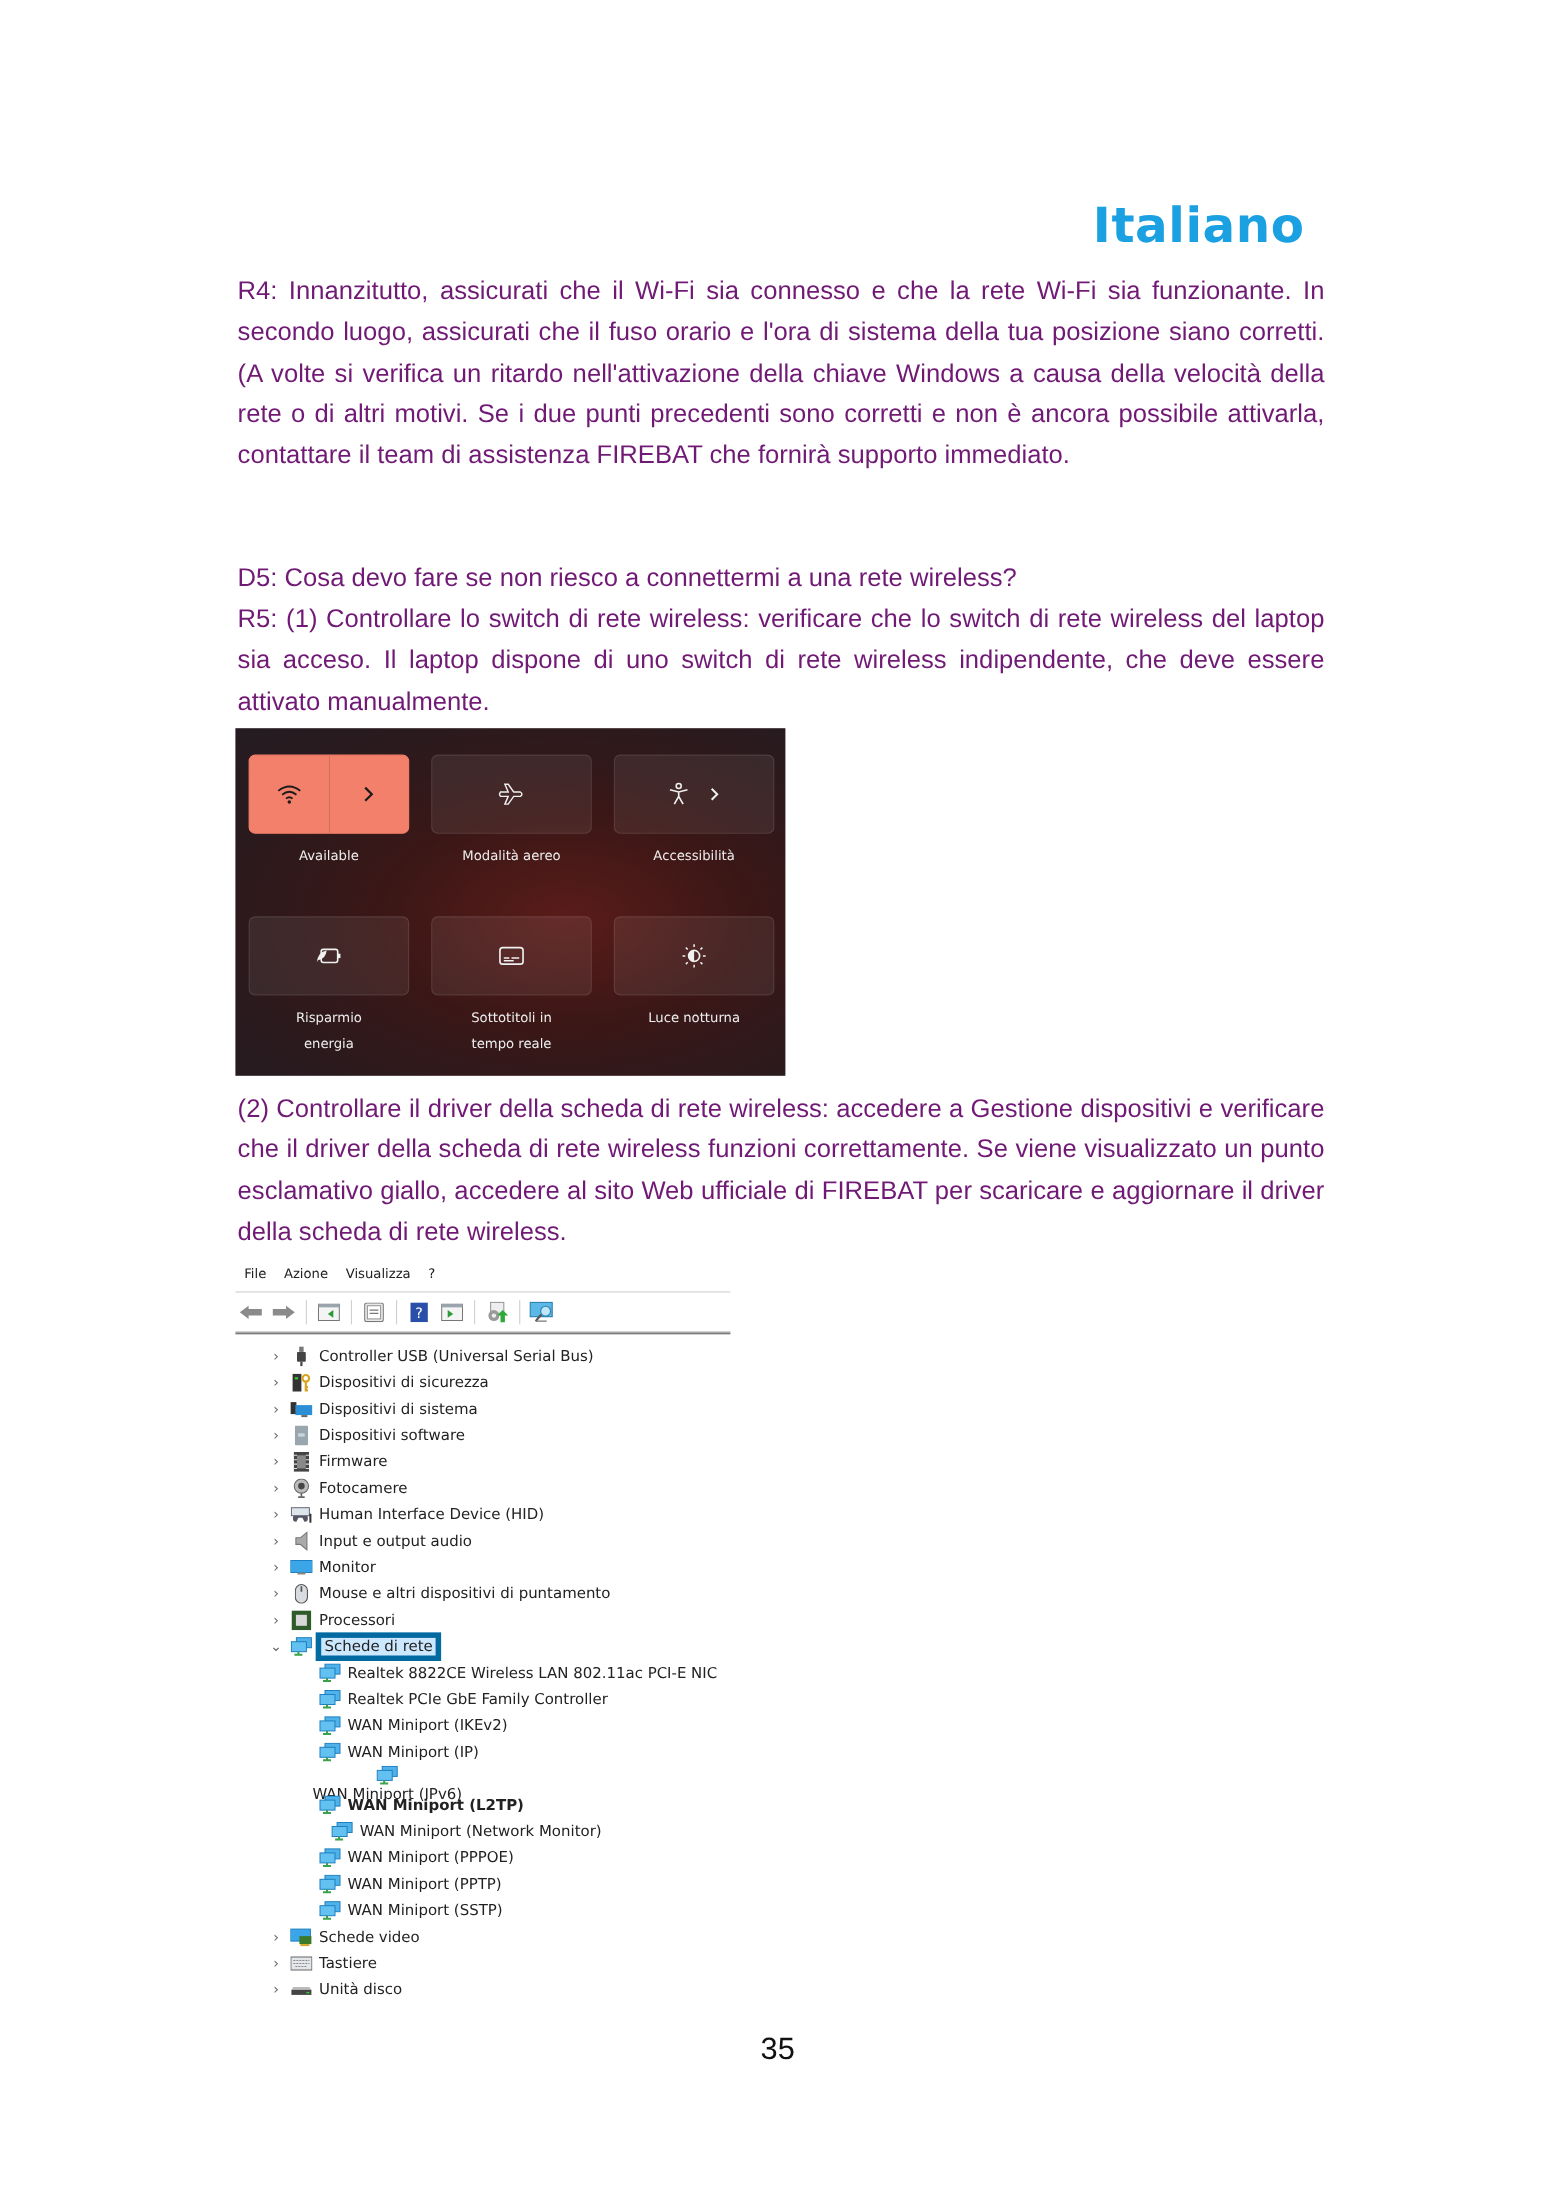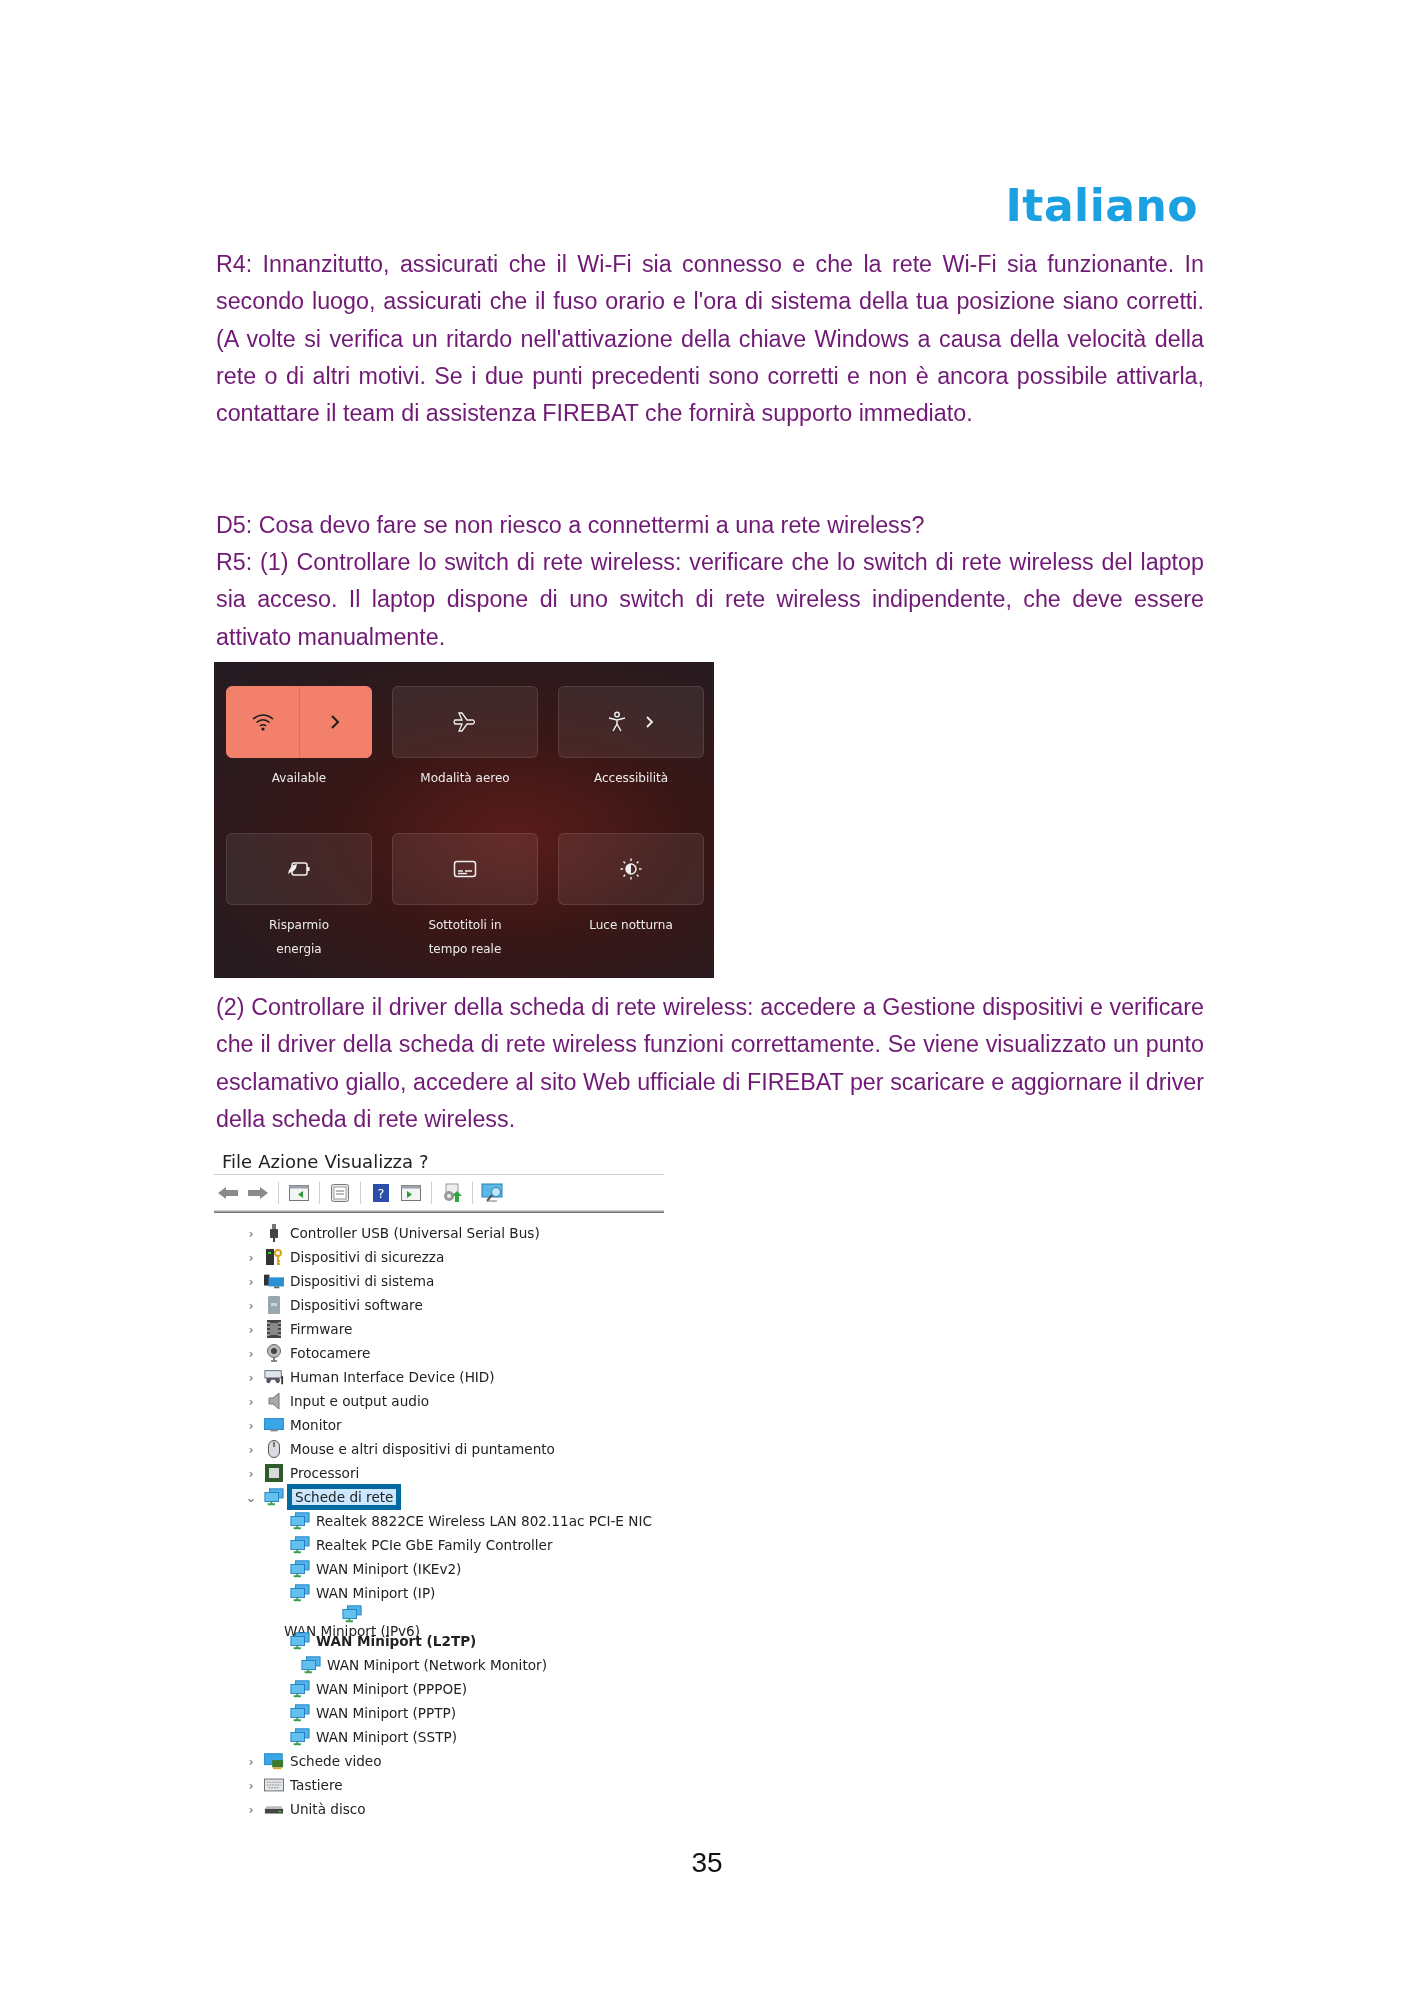--- a/index.html
+++ b/index.html
@@ -1,18 +1,18 @@
 <!DOCTYPE html>
 <html><head>
   <meta charset="utf-8">
   <style>
     html, body { margin: 0; padding: 0; background: #ffffff; }
     body { width: 1414px; height: 1999px; position: relative; overflow: hidden;
            font-family: "Liberation Sans", sans-serif; color: #1a1a1a; }
-    .page-heading { position: absolute; right: 216px; top: 180px;
+    .page-heading { position: absolute; right: 228px; top: 180px;
                     font-family: "DejaVu Sans", sans-serif; font-weight: bold;
                     font-size: 44px; color: #1ba1e2; letter-spacing: 0.5px; }
     .body-text { position: absolute; left: 216px; width: 988px;
                  font-family: "Liberation Sans", sans-serif; font-size: 23.3px;
                  line-height: 37.3px; color: #701a75; text-align: justify; }
     .body-text p { margin: 0; }
     .r4 { top: 246px; }
     .d5 { top: 507px; text-align: left; }
     .r5 { top: 544px; }
     .r5b { top: 989px; }
@@ -28,21 +28,21 @@
     .qs-tile.active .half { flex: 1; height: 100%; display: flex; align-items: center; justify-content: center; }
     .qs-tile.active .half + .half { border-left: 1px solid rgba(0,0,0,0.12); }
     .qs-label { position: absolute; width: 160px; text-align: center; color: #eeeeee;
                 font-family: "DejaVu Sans", sans-serif; font-size: 12px; line-height: 24px; }
     .qs-icon { color: #f2f2f2; font-size: 20px; line-height: 1; display: inline-flex; }
     .qs-tile.active .qs-icon { color: #1b1b1b; }
 
     
     .dm { position: absolute; left: 214px; top: 1147px; width: 450px; height: 670px; background: #ffffff;
           font-family: "DejaVu Sans", sans-serif; font-size: 13.6px; color: #222; }
-    .dm-menu { position: absolute; left: 8px; top: 4px; display: flex; gap: 6px; font-size: 18px; color: #222; }
+    .dm-menu { position: absolute; left: 8px; top: 4px; display: flex; gap: 16px; font-size: 12px; color: #222; }
     .dm-menu span { cursor: default; }
     .dm-menu-line { position: absolute; left: 0; top: 27px; width: 450px; height: 1px; background: #cfcfcf; }
     .dm-toolbar { position: absolute; left: 0; top: 31px; width: 450px; height: 30px; display: flex; align-items: center; gap: 6px; padding-left: 2px; box-sizing: border-box; }
     .dm-tool { width: 24px; height: 22px; display: inline-flex; align-items: center; justify-content: center; }
     .dm-sep { width: 1px; height: 22px; background: #cfcfcf; margin: 0 2px; }
     .dm-toolbar-line { position: absolute; left: 0; top: 63px; width: 450px; height: 3px; background: linear-gradient(#e8e8e8, #5b5b5b); }
     .dm-tree { position: absolute; left: 0; top: 74px; }
     .dm-row { position: absolute; height: 24px; display: flex; align-items: center; white-space: nowrap; }
     .dm-chev { width: 14px; color: #666; font-size: 13px; text-align: center; }
     .dm-ico { width: 20px; height: 18px; display: inline-flex; align-items: center; justify-content: center; margin: 0 6px 0 6px; }

